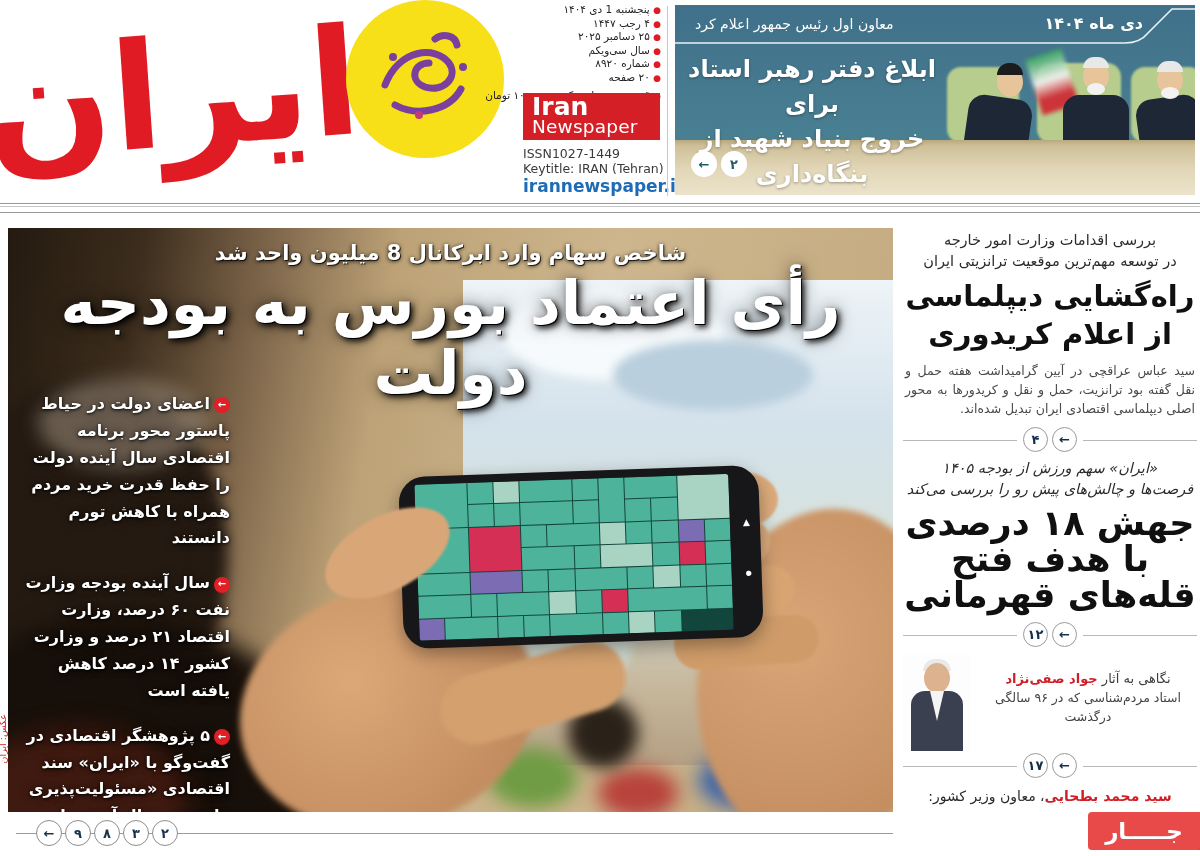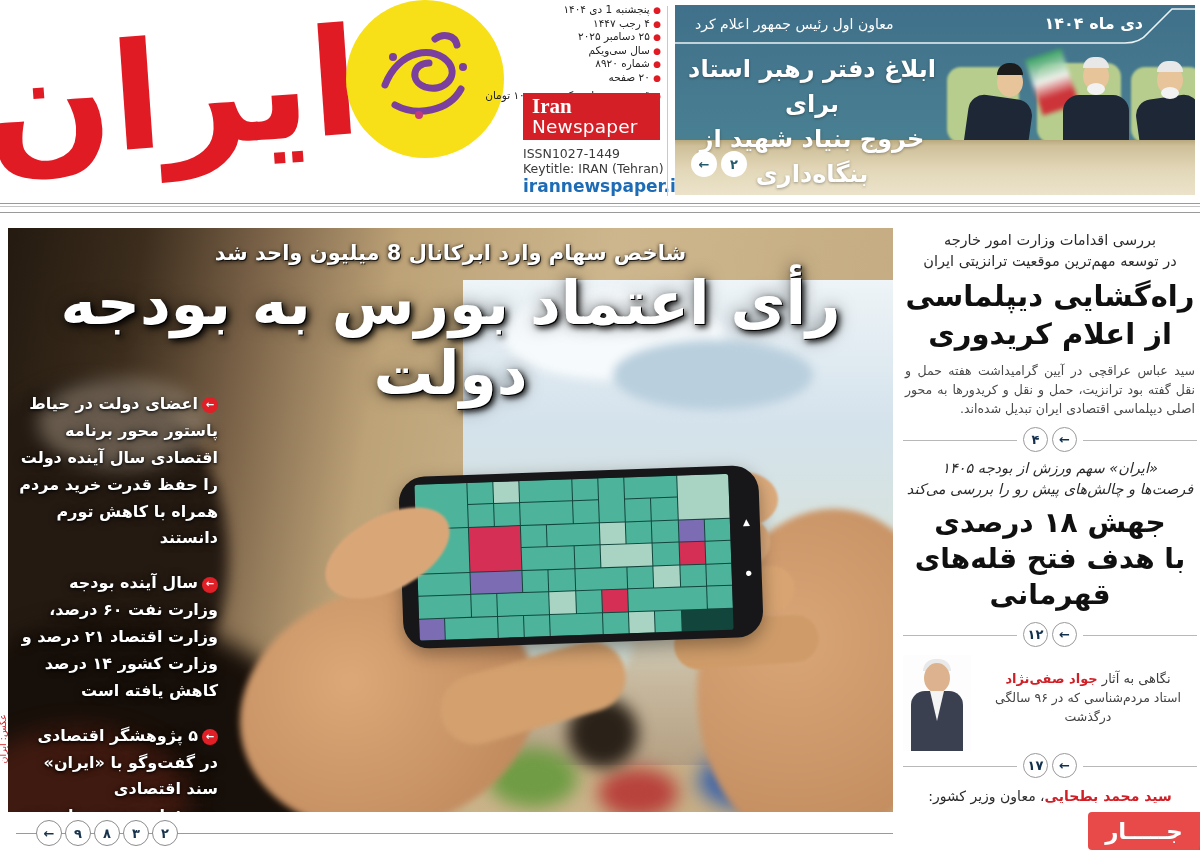--- a/index.html
+++ b/index.html
@@ -9,21 +9,21 @@
   .rtl{direction:rtl;}
   
   .logo{left:10px;top:-10px;width:325px;height:210px;display:flex;align-items:center;justify-content:center;
         color:#e01b24;font-size:148px;font-weight:bold;transform:rotate(-4deg);line-height:1;}
   .emblem{left:346px;top:0px;width:158px;height:158px;border-radius:50%;background:#f7e017;
           display:flex;align-items:center;justify-content:center;}
   .dateline{left:515px;top:3px;width:148px;text-align:right;font-size:10.5px;line-height:12.6px;color:#222;}
   .dateline div{white-space:nowrap;}
   .dateline .dot{color:#e01b24;font-size:9px;margin-right:2px;}
   .masthead{left:523px;top:93px;width:137px;height:47px;background:#d41f26;color:#fff;padding:3px 9px;box-sizing:border-box;}
-  .masthead .l1{font-size:21px;font-weight:bold;line-height:21px;font-family:Liberation Serif, serif;}
+  .masthead .l1{font-size:25px;font-weight:bold;line-height:21px;}
   .masthead .l2{font-size:18.5px;line-height:19px;letter-spacing:.2px;}
   .issn{left:523px;top:146px;width:160px;font-size:12.5px;line-height:15px;color:#3a3a3a;}
   .url{color:#1e6cb5;font-weight:bold;font-size:17px;margin-top:3px;}
   .vdiv{left:667px;top:6px;width:1px;height:190px;background:#c9c9c9;}
   
   .card{left:675px;top:5px;width:520px;height:190px;background:linear-gradient(180deg,#40708a 0%,#497f92 68%,#4a7f8f 70%);overflow:hidden;}
   .card .desk{position:absolute;left:0;right:0;bottom:0;height:55px;
               background:linear-gradient(180deg,#b9a87e 0,#cfc09a 6px,#e2d7b8 30px,#ece3cb 55px);}
   .chair{position:absolute;background:#b6cd8d;border-radius:14px;filter:blur(1px);}
   .person-head{position:absolute;width:26px;height:30px;border-radius:50%;background:#e8c49a;}
@@ -56,21 +56,21 @@
            grid-template-columns:repeat(12,1fr);grid-template-rows:repeat(7,1fr);grid-auto-rows:21px;
            grid-auto-flow:dense;gap:1px;background:#12453c;overflow:hidden;border-radius:3px;}
   .bezel-ico{position:absolute;color:#fff;font-size:9px;right:10px;}
   .overline{position:absolute;left:0;top:13px;width:100%;text-align:center;color:#fff;font-size:21px;font-weight:bold;
             text-shadow:0 1px 4px rgba(0,0,0,.95),1px 1px 0 rgba(0,0,0,.7);}
   .mainhead{position:absolute;left:0;top:40px;width:100%;text-align:center;color:#fff;font-size:60px;font-weight:bold;
             text-shadow:3px 3px 6px rgba(0,0,0,.95),0 0 18px rgba(0,0,0,.55),1px 1px 0 #000;}
   .bullets{position:absolute;right:668px;left:10px;top:163px;width:212px;direction:rtl;text-align:right;
            color:#fff;font-size:16px;font-weight:bold;line-height:1.68;
            text-shadow:0 1px 3px rgba(0,0,0,.95),0 0 8px rgba(0,0,0,.6);}
-  .bullets p{margin:0 12px 18px 0;}
+  .bullets p{margin:0 0 18px 0;}
   .arrow-badge{display:inline-flex;align-items:center;justify-content:center;width:16px;height:16px;border-radius:50%;
                background:#e01f26;color:#fff;font-size:10px;font-weight:bold;margin-left:4px;vertical-align:1px;text-shadow:none;}
   .credit{left:-3px;top:714px;color:#d01f26;font-size:9.5px;writing-mode:vertical-rl;transform:rotate(180deg);letter-spacing:1px;}
   .foot-line{left:16px;top:833px;width:877px;height:1px;background:#9a9a9a;}
   .foot-pages{left:36px;top:820px;display:flex;gap:3px;}
   
   .sidebar{left:903px;top:230px;width:294px;height:626px;direction:rtl;text-align:center;color:#1a1a1a;}
   .sb-kicker{font-size:14.5px;line-height:21px;color:#2b2b2b;}
   .sb-head{font-size:29px;font-weight:bold;line-height:38px;color:#101010;margin-top:5px;}
   .sb-body{font-size:12.5px;line-height:19px;color:#4a4a4a;text-align:justify;margin-top:8px;padding:0 2px;}
@@ -299,21 +299,21 @@
       <span class="wrap">
           <span class="circ">←</span>
           <span class="circ">۴</span>
         </span>
     </div>
 
     <div class="sb-kicker" style="margin-top:4px;font-style:italic;">
       <div>«ایران» سهم ورزش از بودجه ۱۴۰۵</div>
       <div>فرصت‌ها و چالش‌های پیش رو را بررسی می‌کند</div>
     </div>
-    <div class="sb-head" style="font-size:28px;line-height:36px;">
+    <div class="sb-head" style="font-size:35px;line-height:36px;">
       <div>جهش ۱۸ درصدی</div>
       <div>با هدف فتح قله‌های قهرمانی</div>
     </div>
     <div class="sb-div">
       <span class="wrap">
           <span class="circ">←</span>
           <span class="circ">۱۲</span>
         </span>
     </div>
 

